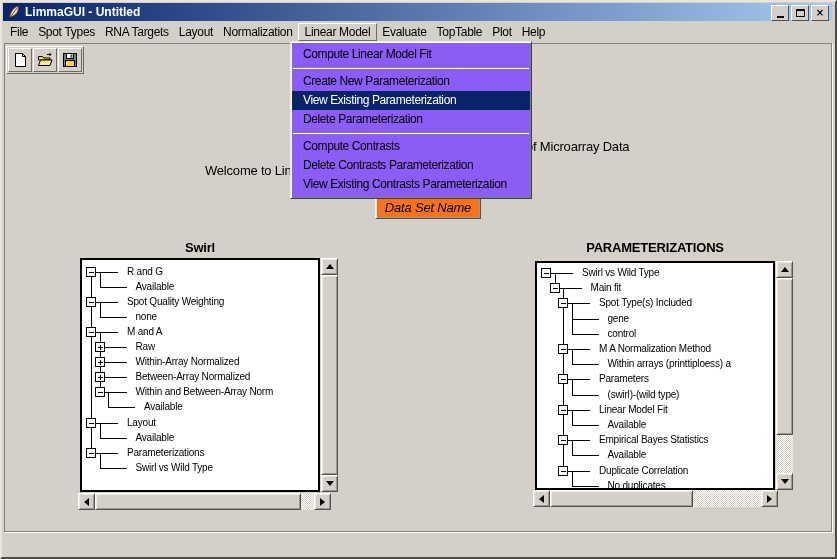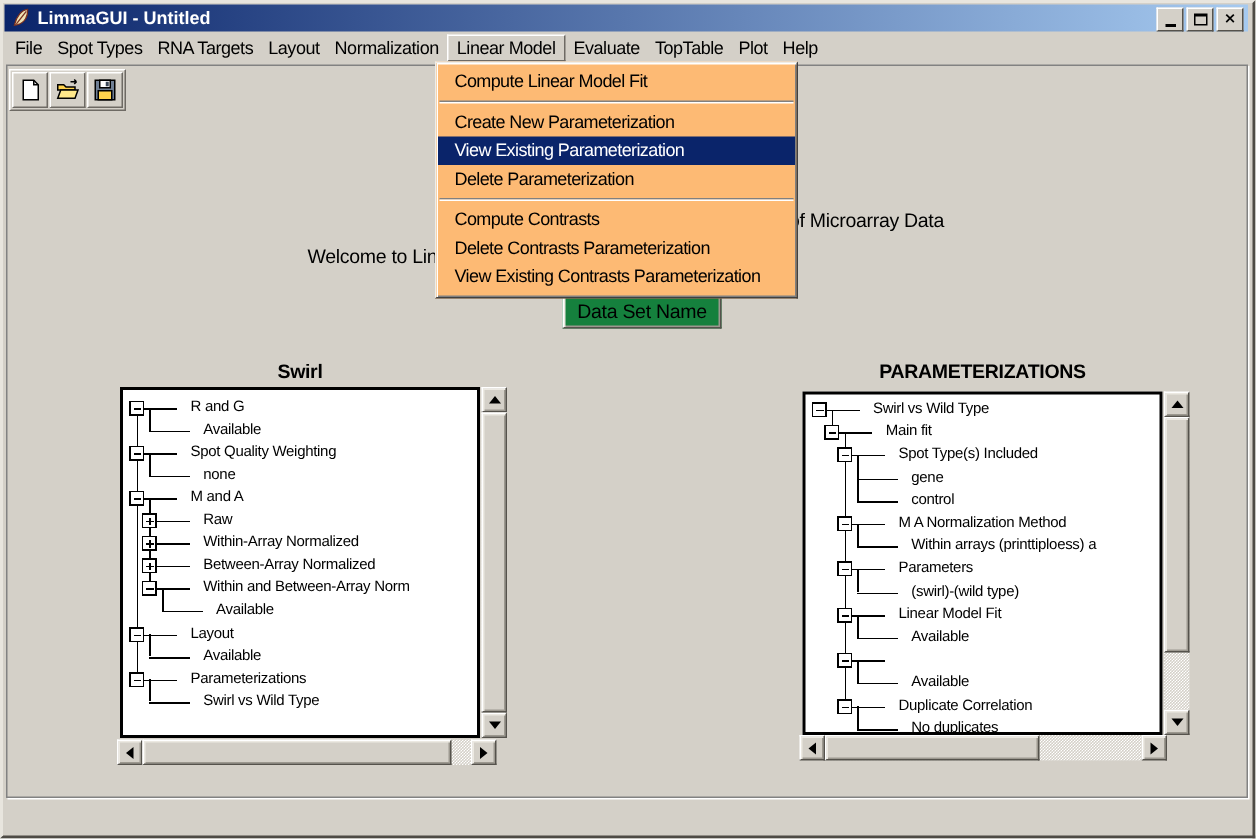--- a/index.html
+++ b/index.html
@@ -48,37 +48,37 @@
     left:4px;top:44px;height:24px;
     display:flex;gap:1px;padding:1px;
     border:1px solid;border-color:#fff #6e6a64 #6e6a64 #fff;
   }
   .tool-btn{width:22px;height:22px;background:#d4d0c8;border:1px solid;border-color:#fff #6e6a64 #6e6a64 #fff;
     display:flex;align-items:center;justify-content:center;}
 
   
   .dropdown{
     left:288px;top:39px;width:238px;
-    background:#fdba74;
+    background:#8b5cf6;
     border:1px solid;border-color:#efede8 #404040 #404040 #efede8;
     box-shadow:inset 1px 1px 0 #ffffff, inset -1px -1px 0 #808080;
     padding:3px 1px 4px 1px;
     z-index:30;
   }
   .menu-item{height:19px;line-height:19px;padding-left:11px;font-size:12px;letter-spacing:-0.4px;white-space:nowrap;}
   .menu-item.hl{background:#0a246a;color:#fff;}
   .menu-sep{height:0;border-top:1px solid #808080;border-bottom:1px solid #fff;margin:3px 1px;}
 
   
   .welcome{font-size:13px;letter-spacing:-0.2px;white-space:nowrap;z-index:1;}
   .btn3d{
-    background:#15803d;border:1px solid;border-color:#ffffff #55524c #55524c #ffffff;
+    background:#f97316;border:1px solid;border-color:#ffffff #55524c #55524c #ffffff;
     box-shadow:inset 1px 1px 0 #ece9e2, inset -1px -1px 0 #9c988f;
     font-size:13px;letter-spacing:-0.2px;display:flex;align-items:center;justify-content:center;
-    font-family:"Liberation Sans",sans-serif;color:#000;
+    font-family:"Liberation Sans",sans-serif;color:#000;font-style:italic;
   }
   .tree-title{font-size:13px;font-weight:bold;text-align:center;letter-spacing:-0.2px;}
   .tree-box{background:#fff;border:2px solid #000;overflow:hidden;}
   .tree-label{position:absolute;white-space:nowrap;font-size:10px;letter-spacing:-0.2px;height:15px;line-height:15px;}
 
   
   .vscroll{display:flex;flex-direction:column;width:17px;}
   .hscroll{display:flex;flex-direction:row;height:17px;}
   .sb-btn{width:15px;height:15px;background:#d4d0c8;border:1px solid;border-color:#fff #55524c #55524c #fff;
     box-shadow:inset 1px 1px 0 #ece9e2, inset -1px -1px 0 #9c988f;
@@ -304,20 +304,21 @@
       <div class="tree-label" style="left: 53.5px; top: 17px;">Main fit</div>
       <div class="tree-label" style="left: 62px; top: 32px;">Spot Type(s) Included</div>
       <div class="tree-label" style="left: 70.5px; top: 48px;">gene</div>
       <div class="tree-label" style="left: 70.5px; top: 63px;">control</div>
       <div class="tree-label" style="left: 62px; top: 78px;">M A Normalization Method</div>
       <div class="tree-label" style="left: 70.5px; top: 93px;">Within arrays (printtiploess) a</div>
       <div class="tree-label" style="left: 62px; top: 108px;">Parameters</div>
       <div class="tree-label" style="left: 70.5px; top: 124px;">(swirl)-(wild type)</div>
       <div class="tree-label" style="left: 62px; top: 139px;">Linear Model Fit</div>
       <div class="tree-label" style="left: 70.5px; top: 154px;">Available</div>
+      <div class="tree-label" style="left: 62px; top: 169px;">Empirical Bayes Statistics</div>
       <div class="tree-label" style="left: 70.5px; top: 184px;">Available</div>
       <div class="tree-label" style="left: 62px; top: 200px;">Duplicate Correlation</div>
       <div class="tree-label" style="left: 70.5px; top: 215px;">No duplicates</div>
     </div>
   <div class="abs vscroll" style="left:774px;top:259px;height:229px;">
     <div class="sb-btn">
         <div class="tri tri-up"></div>
       </div>
     <div class="sb-track">
         <div class="sb-thumb" style="height:155px;"></div>

